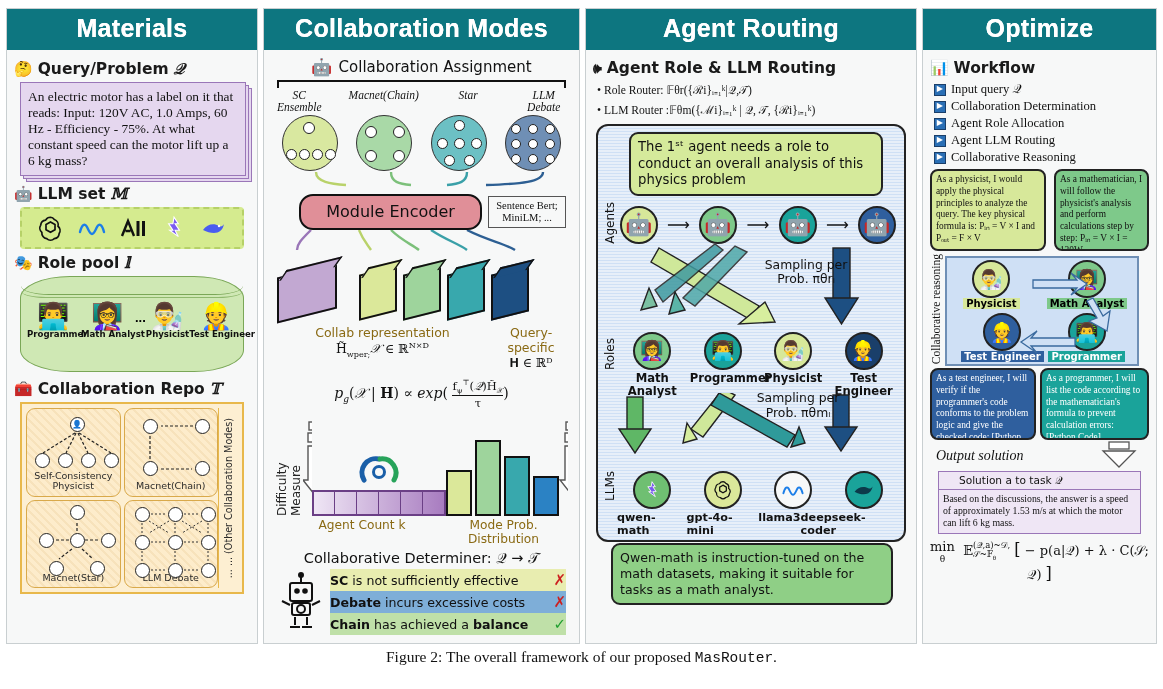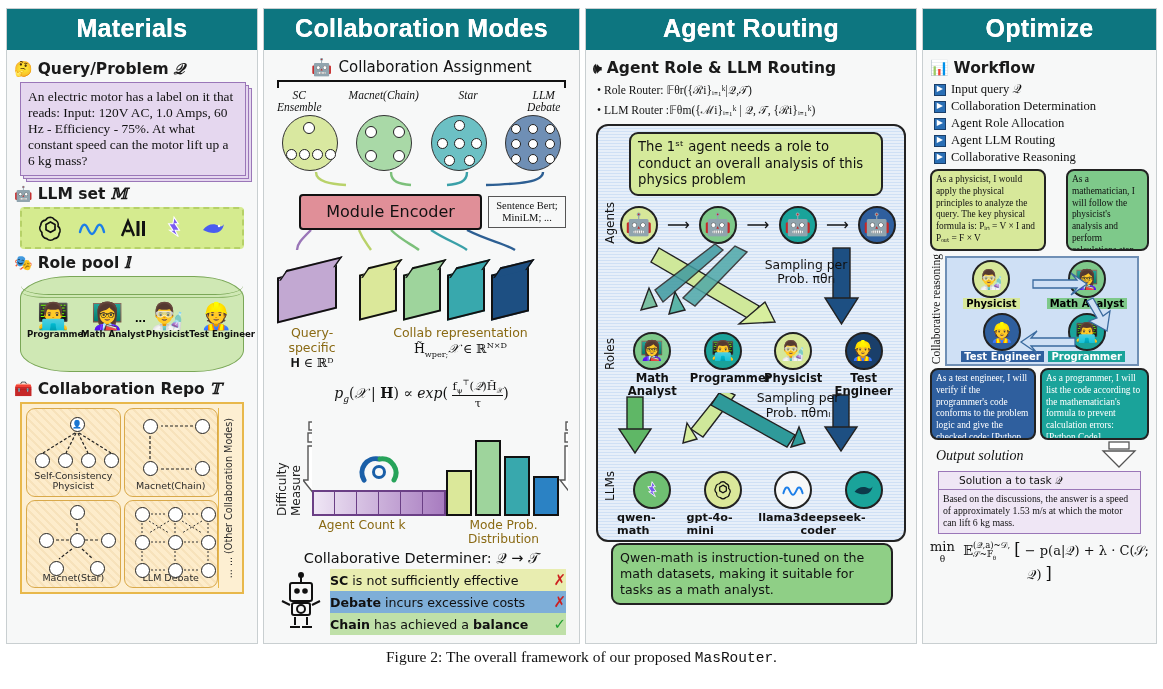--- a/index.html
+++ b/index.html
@@ -77,21 +77,21 @@
   .assign-title { display:flex; align-items:center; justify-content:center; gap:6px; font-size:15px;
                   font-family:"DejaVu Sans", sans-serif; color:#111; margin-top:2px; }
   .modes-axis { margin:3px 6px 0 6px; height:8px; border-left:2px solid #111; border-right:2px solid #111;
                 border-top:2px solid #111; }
   .modes-labels { display:flex; margin:1px 2px 0 2px;gap:23px; }
   .modes-labels div { flex:1; text-align:center; font-size:11.5px; font-family:"Liberation Serif", serif; font-style:italic; color:#111; }
   .mode-circles { display:flex; margin:2px 2px 0 2px; }
   .mode-circles > div { flex:1; display:flex; justify-content:center; }
   .mcircle { width:56px; height:56px; border-radius:50%; border:1.6px solid #333; position:relative; }
   .enc-row { display:flex; align-items:center; gap:6px; margin:6px 6px 0 6px; }
-  .module-encoder { flex:1; background:#e08f98; border:2.4px solid #111; border-radius:4px;
+  .module-encoder { flex:1; background:#e08f98; border:2.4px solid #111; border-radius:14px;
                     text-align:center; font-size:16px; font-family:"DejaVu Sans", sans-serif; padding:6px 0 7px 0; color:#111;margin-left:22px; }
   .sbert { width:78px; border:1.4px solid #555; background:#f7f8f8; text-align:center;
            font-family:"Liberation Serif", serif; font-size:10.5px; line-height:1.15; padding:3px 2px; color:#111; }
   .bars3d { display:flex; align-items:flex-end; gap:6px; margin:10px 4px 0 6px; height:54px; }
   .bar3d { height:46px; transform:skewY(-14deg); border:2px solid #111; position:relative; }
   .bar3d::after { content:""; position:absolute; left:0; right:0; top:-7px; height:7px; background:inherit;
                   border:2px solid #111; border-bottom:none; transform:skewX(-40deg); transform-origin:bottom left; }
   .caps2 { display:flex; margin:9px 2px 0 2px; }
   .caps2 .c { text-align:center; font-family:"DejaVu Sans", sans-serif; font-size:12.5px; color:#8a6a14; }
   .caps2 .m { text-align:center; font-family:"DejaVu Serif", serif; font-size:12.5px; color:#111; }
@@ -440,27 +440,27 @@
       <div class="bars3d">
         <div class="bar3d" style="background:#c2a8d2;width:60px"></div>
         <div style="width:10px"></div>
         <div class="bar3d" style="background:#dbe89a;width:38px"></div>
         <div class="bar3d" style="background:#9ed49c;width:38px"></div>
         <div class="bar3d" style="background:#38a8ad;width:38px"></div>
         <div class="bar3d" style="background:#1d4f82;width:38px"></div>
       </div>
 
       <div class="caps2">
+        <div style="flex:1">
+          <div class="c">Collab representation</div>
+          <div class="m">H̃<sub>wper;</sub><span class="mathy">𝒳</span> ∈ ℝ<sup>N×D</sup></div>
+        </div>
         <div style="width:78px">
           <div class="c">Query-specific</div>
           <div class="m">𝐇 ∈ ℝᴰ</div>
-        </div>
-        <div style="flex:1">
-          <div class="c">Collab representation</div>
-          <div class="m">H̃<sub>wper;</sub><span class="mathy">𝒳</span> ∈ ℝ<sup>N×D</sup></div>
         </div>
       </div>
 
       <div class="formula">
         <span class="mathy">p<sub>g</sub></span>(<span class="mathy">𝒳</span> | <b>H</b>) ∝ <i>exp</i>(
         <span style="display:inline-block;vertical-align:middle;text-align:center">
           <span style="display:block;border-bottom:1.2px solid #111;font-size:11.5px">f<sub>ψ</sub><sup>⊤</sup>(<span class="mathy">𝒬</span>)H̃<sub>𝒳</sub></span>
           <span style="display:block;font-size:11.5px">τ</span>
         </span>)
       </div>
@@ -699,21 +699,21 @@
         <div class="wf-item">
           <span class="wf-icon">▶</span>
           <span>Agent LLM Routing</span>
         </div>
         <div class="wf-item">
           <span class="wf-icon">▶</span>
           <span>Collaborative Reasoning</span>
         </div>
       </div>
 
-      <div style="display:flex;gap:20px;margin-top:3px;align-items:center">
+      <div style="display:flex;gap:8px;margin-top:3px;align-items:center">
         <div class="sbub sb-green1" style="width:116px;height:82px;overflow:hidden">As a physicist, I would apply the physical principles to analyze the query. The key physical formula is: Pᵢₙ = V × I and Pₒᵤₜ = F × V</div>
         <div class="sbub sb-green2" style="flex:1;height:82px;overflow:hidden">As a mathematician, I will follow the physicist's analysis and perform calculations step by step: Pᵢₙ = V × I = 120W</div>
       </div>
 
       <div style="display:flex;align-items:center;margin-top:2px">
         <div class="rowlabel" style="font-family:'Liberation Serif',serif;font-size:11.5px;line-height:1.15;text-align:center">Collaborative reasoning</div>
         <div class="collabbox" style="flex:1;margin-left:2px">
           <div style="position:absolute;left:16px;top:2px;text-align:center">
             <div class="acircle" style="background:#d7e89a;margin:0 auto;font-size:19px">👨‍🔬</div>
             <div class="pill" style="background:#d7e89a">Physicist</div>

